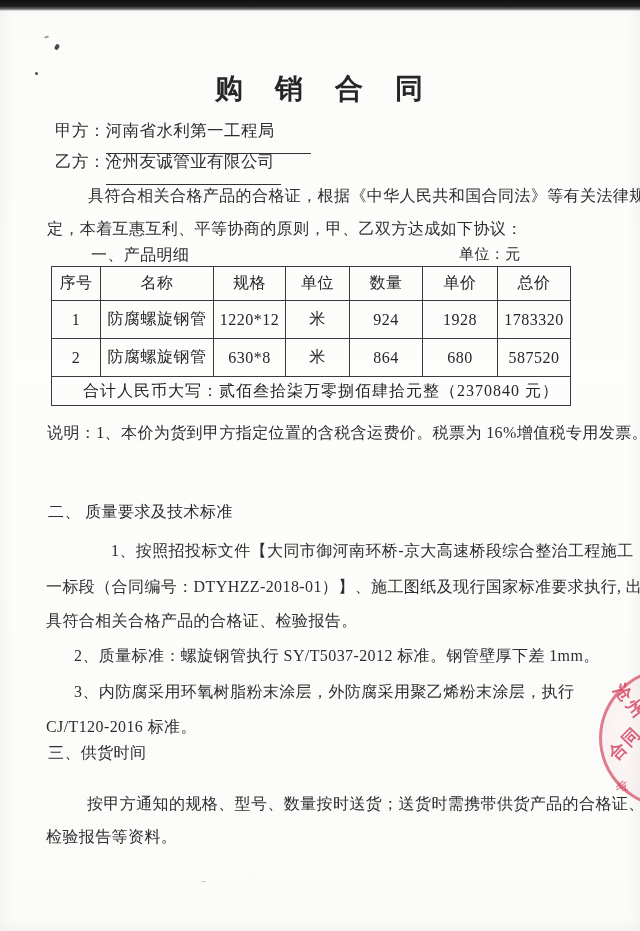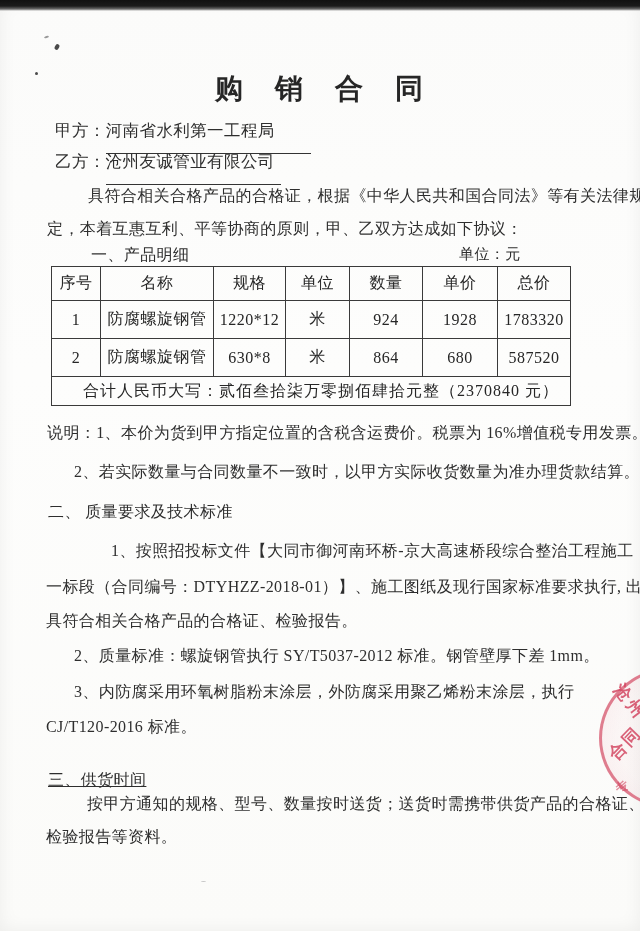--- a/index.html
+++ b/index.html
@@ -113,31 +113,30 @@
       <td>680</td>
       <td>587520</td>
     </tr>
     <tr class="frow">
       <td colspan="7">合计人民币大写：贰佰叁拾柒万零捌佰肆拾元整（2370840 元）</td>
     </tr>
   </tbody>
     </table>
 
   <div class="line" style="left:47px;top:423px;">说明：1、本价为货到甲方指定位置的含税含运费价。税票为 16%增值税专用发票。</div>
-  <div class="line" style="left:74px;top:462px;">2、若实际数量与合同数量不一致时，以甲方实际收货数量为准办理货款结算。</div>
 
   <div class="line" style="left:48px;top:502px;">二、 质量要求及技术标准</div>
   <div class="line" style="left:111px;top:541px;">1、按照招投标文件【大同市御河南环桥-京大高速桥段综合整治工程施工</div>
   <div class="line" style="left:46px;top:577px;">一标段（合同编号：DTYHZZ-2018-01）】、施工图纸及现行国家标准要求执行, 出</div>
   <div class="line" style="left:46px;top:611px;">具符合相关合格产品的合格证、检验报告。</div>
   <div class="line" style="left:74px;top:646px;">2、质量标准：螺旋钢管执行 SY/T5037-2012 标准。钢管壁厚下差 1mm。</div>
   <div class="line" style="left:74px;top:682px;">3、内防腐采用环氧树脂粉末涂层，外防腐采用聚乙烯粉末涂层，执行</div>
   <div class="line" style="left:46px;top:717px;">CJ/T120-2016 标准。</div>
 
-  <div class="line" style="left:48px;top:770px;text-decoration:underline;">三、供货时间</div>
+  <div class="line" style="left:48px;top:743px;">三、供货时间</div>
   <div class="line" style="left:87px;top:794px;">按甲方通知的规格、型号、数量按时送货；送货时需携带供货产品的合格证、</div>
   <div class="line" style="left:46px;top:827px;">检验报告等资料。</div>
 
   <div class="seal">
     <span class="arc">沧州</span>
     <span class="mid">合同</span>
     <span class="frag">专</span>
   </div>
 
 </div>

